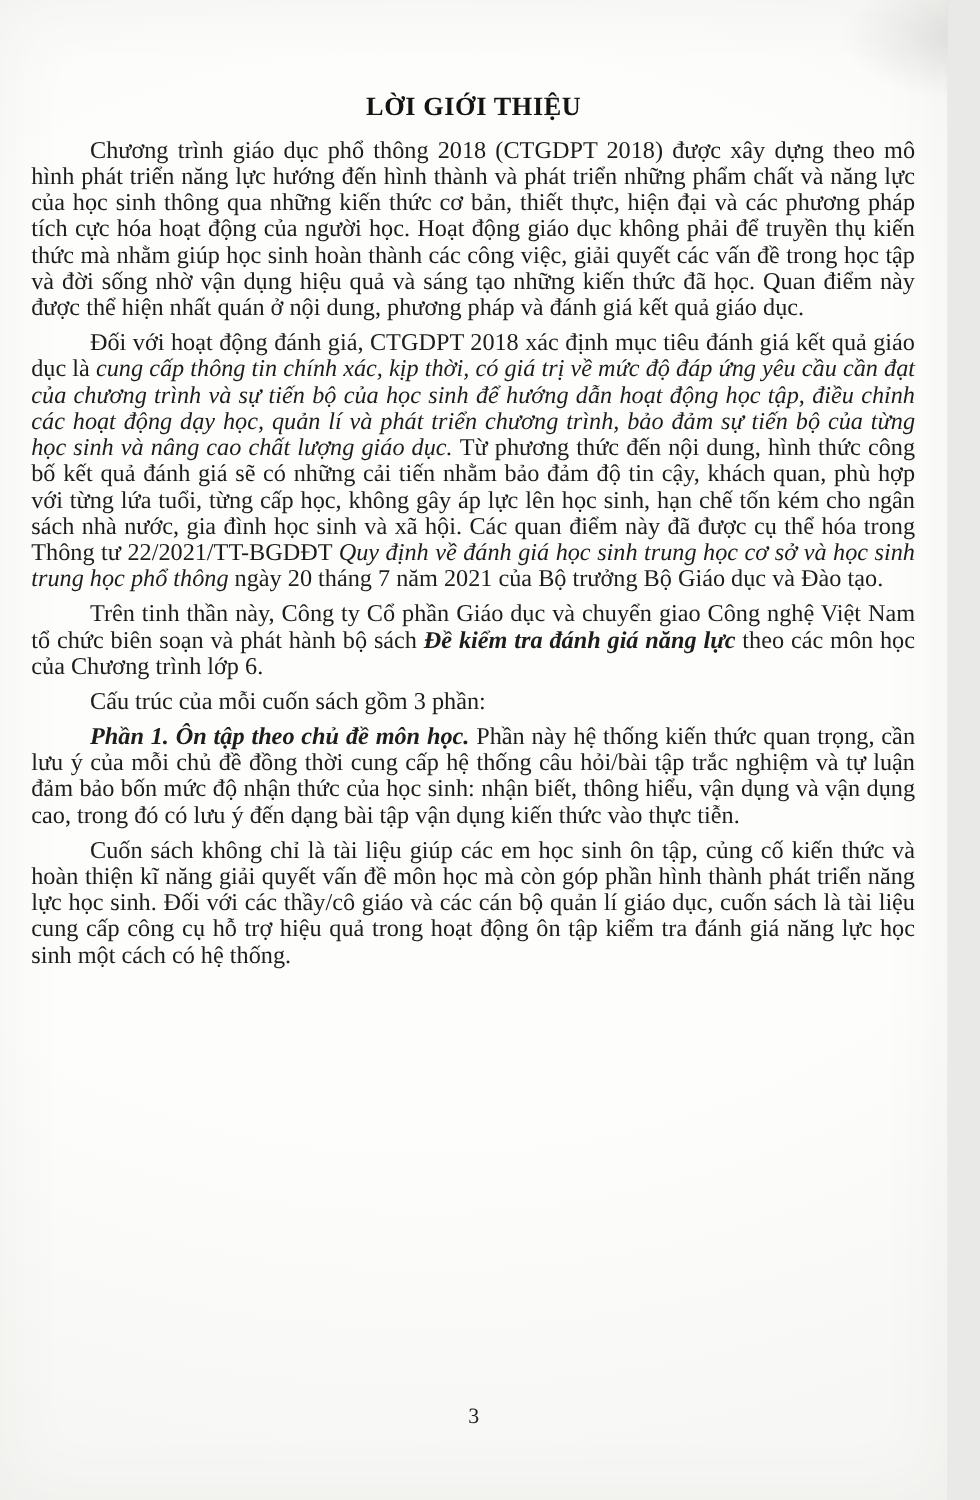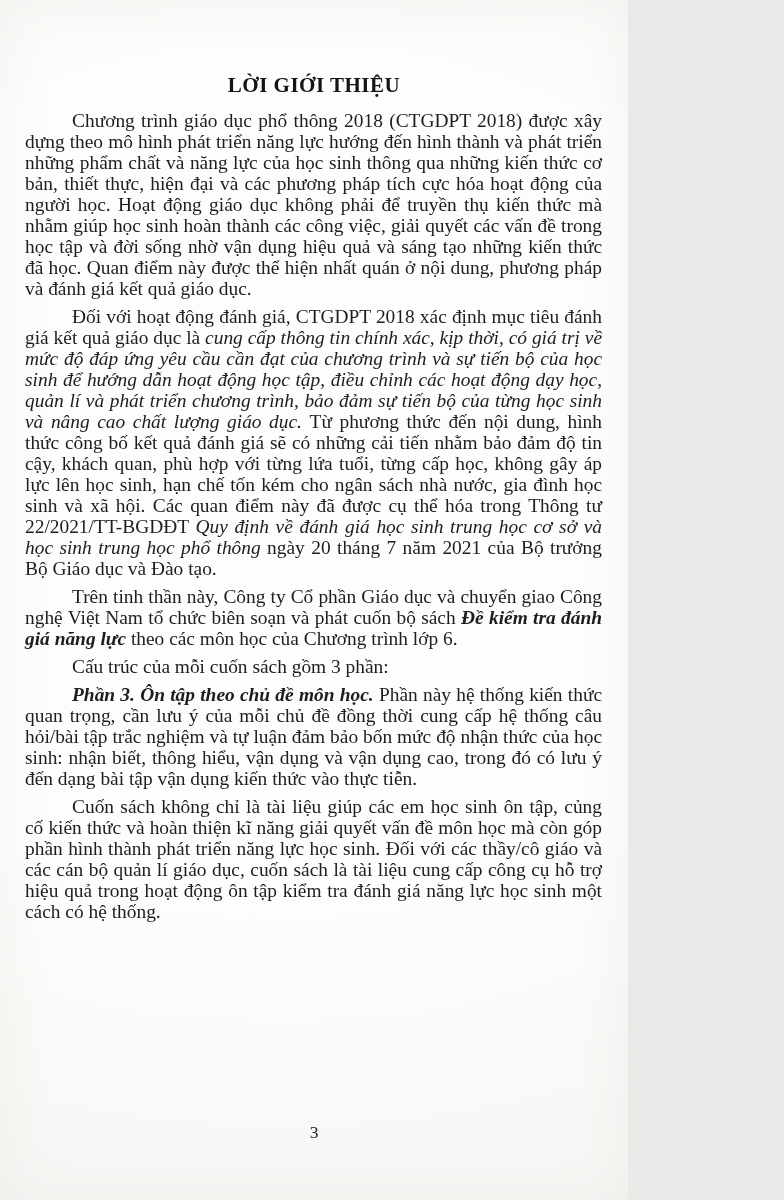--- a/index.html
+++ b/index.html
@@ -3,21 +3,21 @@
 <meta charset="utf-8">
 <style>
   html, body { margin: 0; padding: 0; }
   body {
     width: 784px; height: 1200px;
     background: #e9e9e7;
     font-family: "Liberation Serif", "DejaVu Serif", serif;
   }
   .page {
     position: relative;
-    width: 628px; height: 1200px;
+    width: 758px; height: 1200px;
     overflow: hidden;
     background:
       radial-gradient(140px 70px at 770px 30px, rgba(120,120,118,0.18), rgba(120,120,118,0.0) 70%),
       radial-gradient(900px 700px at 45% 40%, #fdfdfc 60%, #f7f7f5 100%);
     box-shadow: inset 0 0 60px rgba(80,80,75,0.06);
     color: #1d1d1d;
   }
   .title {
     margin: 73px 0 0 0;
     text-align: center;
@@ -55,26 +55,26 @@
 <div class="page">
 
   <h1 class="title">LỜI GIỚI THIỆU</h1>
 
   <div class="body-text">
 
     <p><span>Chương trình giáo dục phổ thông 2018 (CTGDPT 2018) được xây dựng theo mô hình phát triển năng lực hướng đến hình thành và phát triển những phẩm chất và năng lực của học sinh thông qua những kiến thức cơ bản, thiết thực, hiện đại và các phương pháp tích cực hóa hoạt động của người học. Hoạt động giáo dục không phải để truyền thụ kiến thức mà nhằm giúp học sinh hoàn thành các công việc, giải quyết các vấn đề trong học tập và đời sống nhờ vận dụng hiệu quả và sáng tạo những kiến thức đã học. Quan điểm này được thể hiện nhất quán ở nội dung, phương pháp và đánh giá kết quả giáo dục.</span></p>
 
     <p><span>Đối với hoạt động đánh giá, CTGDPT 2018 xác định mục tiêu đánh giá kết quả giáo dục là </span><span class="it">cung cấp thông tin chính xác, kịp thời, có giá trị về mức độ đáp ứng yêu cầu cần đạt của chương trình và sự tiến bộ của học sinh để hướng dẫn hoạt động học tập, điều chỉnh các hoạt động dạy học, quản lí và phát triển chương trình, bảo đảm sự tiến bộ của từng học sinh và nâng cao chất lượng giáo dục. </span><span>Từ phương thức đến nội dung, hình thức công bố kết quả đánh giá sẽ có những cải tiến nhằm bảo đảm độ tin cậy, khách quan, phù hợp với từng lứa tuổi, từng cấp học, không gây áp lực lên học sinh, hạn chế tốn kém cho ngân sách nhà nước, gia đình học sinh và xã hội. Các quan điểm này đã được cụ thể hóa trong Thông tư 22/2021/TT-BGDĐT </span><span class="it">Quy định về đánh giá học sinh trung học cơ sở và học sinh trung học phổ thông </span><span>ngày 20 tháng 7 năm 2021 của Bộ trưởng Bộ Giáo dục và Đào tạo.</span></p>
 
-    <p><span>Trên tinh thần này, Công ty Cổ phần Giáo dục và chuyển giao Công nghệ Việt Nam tổ chức biên soạn và phát cuốn bộ sách </span><span class="bi">Đề kiểm tra đánh giá năng lực </span><span>theo các môn học của Chương trình lớp 6.</span></p>
+    <p><span>Trên tinh thần này, Công ty Cổ phần Giáo dục và chuyển giao Công nghệ Việt Nam tổ chức biên soạn và phát hành bộ sách </span><span class="bi">Đề kiểm tra đánh giá năng lực </span><span>theo các môn học của Chương trình lớp 6.</span></p>
 
 
     <p><span>Cấu trúc của mỗi cuốn sách gồm 3 phần:</span></p>
 
-    <p><span class="bi">Phần 3. Ôn tập theo chủ đề môn học. </span><span>Phần này hệ thống kiến thức quan trọng, cần lưu ý của mỗi chủ đề đồng thời cung cấp hệ thống câu hỏi/bài tập trắc nghiệm và tự luận đảm bảo bốn mức độ nhận thức của học sinh: nhận biết, thông hiểu, vận dụng và vận dụng cao, trong đó có lưu ý đến dạng bài tập vận dụng kiến thức vào thực tiễn.</span></p>
+    <p><span class="bi">Phần 1. Ôn tập theo chủ đề môn học. </span><span>Phần này hệ thống kiến thức quan trọng, cần lưu ý của mỗi chủ đề đồng thời cung cấp hệ thống câu hỏi/bài tập trắc nghiệm và tự luận đảm bảo bốn mức độ nhận thức của học sinh: nhận biết, thông hiểu, vận dụng và vận dụng cao, trong đó có lưu ý đến dạng bài tập vận dụng kiến thức vào thực tiễn.</span></p>
 
 
 
     <p><span>Cuốn sách không chỉ là tài liệu giúp các em học sinh ôn tập, củng cố kiến thức và hoàn thiện kĩ năng giải quyết vấn đề môn học mà còn góp phần hình thành phát triển năng lực học sinh. Đối với các thầy/cô giáo và các cán bộ quản lí giáo dục, cuốn sách là tài liệu cung cấp công cụ hỗ trợ hiệu quả trong hoạt động ôn tập kiểm tra đánh giá năng lực học sinh một cách có hệ thống.</span></p>
 
   </div>
 
   <div class="page-number">3</div>
 
 </div>

